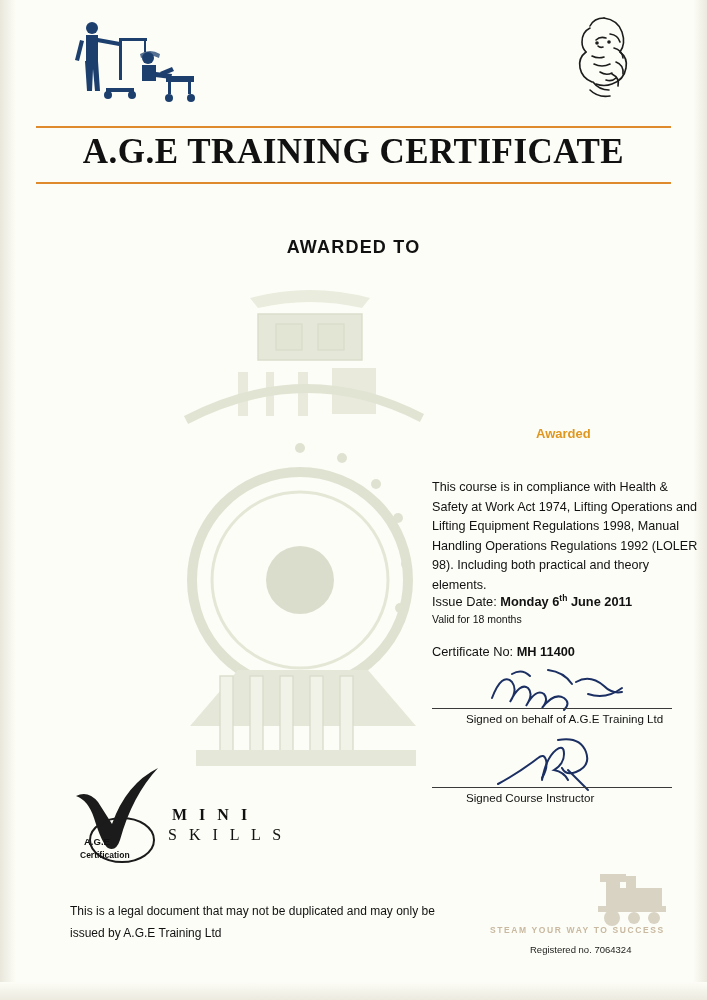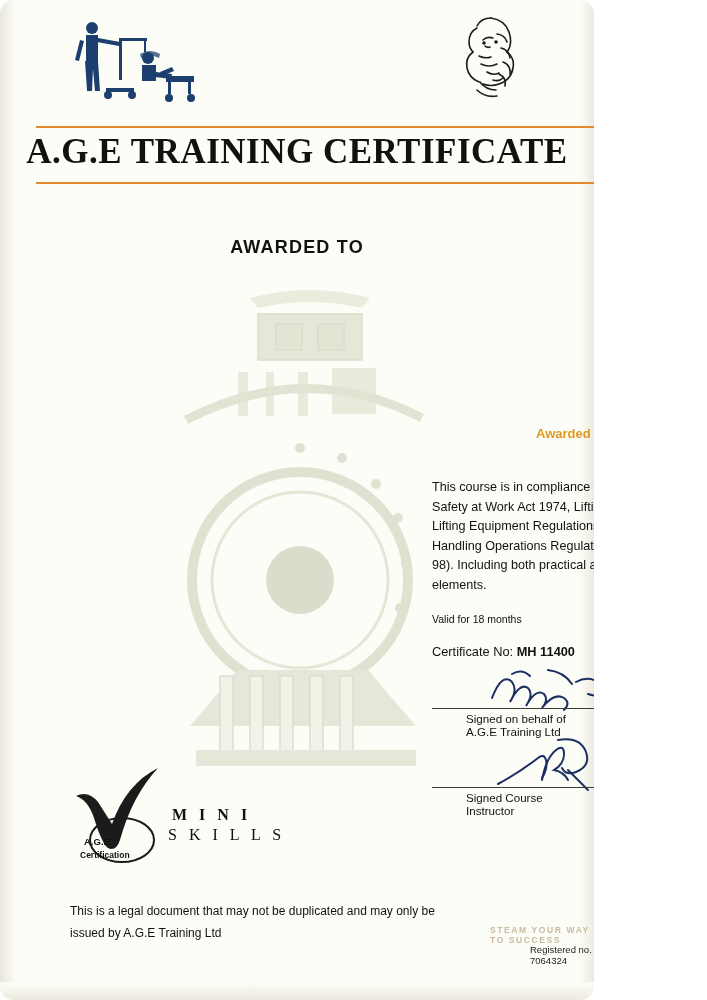--- a/index.html
+++ b/index.html
@@ -5,25 +5,24 @@
   html, body {
     margin: 0;
     padding: 0;
     background: #ffffff;
   }
   body {
     font-family: "Liberation Sans", sans-serif;
   }
   .page {
     position: relative;
-    width: 594px;
+    width: 707px;
     height: 1000px;
     background: #fdfdf7;
     overflow: hidden;
-    border-radius: 14px;
   }
   
   .paper-edge-left {
     position: absolute; left: 0; top: 0; width: 16px; height: 1000px;
     background: linear-gradient(to right, #e9e7dc, #fdfdf7);
   }
   .paper-edge-right {
     position: absolute; right: 0; top: 0; width: 14px; height: 1000px;
     background: linear-gradient(to left, #eceadf, #fdfdf7);
   }
@@ -398,20 +397,24 @@
         </g>
         <path d="M46 470 h220 v16 h-220 z" fill="#cfd3bb" stroke="none"></path>
       </g>
     </svg>
   </div>
 
 
   <div class="awarded-label">Awarded</div>
   <div class="compliance">This course is in compliance with Health &amp; Safety at Work Act 1974, Lifting Operations and Lifting Equipment Regulations 1998, Manual Handling Operations Regulations 1992 (LOLER 98). Including both practical and theory elements.</div>
 
+  <div class="issue-line">
+    <span>Issue Date:</span>
+    <b><span>Monday 6</span><sup>th</sup><span> June 2011</span></b>
+  </div>
   <div class="valid-line">Valid for 18 months</div>
 
   <div class="cert-no">
     <span>Certificate No:</span>
     <b><span>MH 11400</span></b>
   </div>
 
   <div class="signature-1">
     <svg viewBox="0 0 150 50" width="150" height="50" xmlns="http://www.w3.org/2000/svg">
       <g fill="none" stroke="#1b2f63" stroke-width="2" stroke-linecap="round">

